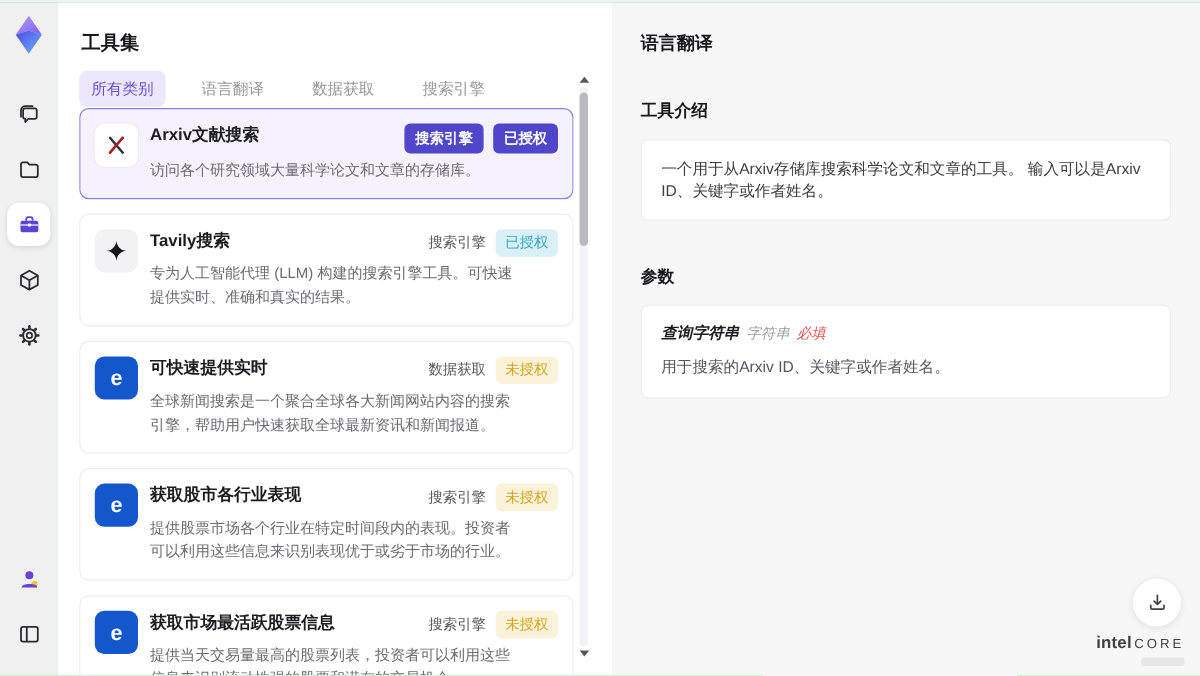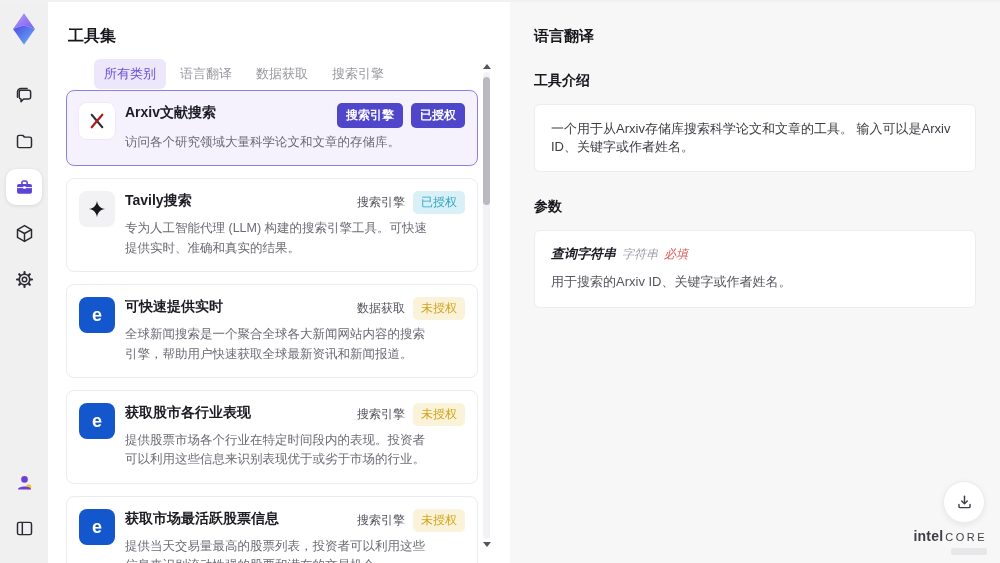--- a/index.html
+++ b/index.html
@@ -11,21 +11,21 @@
   .rail { position:absolute; left:0; top:0; bottom:0; width:48px; background:#f0f0f1; display:flex; flex-direction:column; align-items:center; padding:10px 0 12px; }
   .rail-logo { width:30px; height:34px; margin-bottom:26px; }
   .rail-item { width:36px; height:36px; border-radius:10px; display:flex; align-items:center; justify-content:center; margin:5px 0; cursor:pointer; }
   .rail-item svg { width:21px; height:21px; }
   .rail-item.active { background:#fff; box-shadow:0 1px 4px rgba(0,0,0,.10); }
   .rail-bottom { margin-top:auto; display:flex; flex-direction:column; align-items:center; }
 
   
   .tool-panel { position:absolute; left:48px; top:0; bottom:0; width:462px; background:#fff; }
   .panel-title { font-size:16px; font-weight:bold; color:#17171c; position:absolute; left:20px; top:24px; }
-  .tabs { position:absolute; left:18px; top:57px; display:flex; gap:4px;margin-left:28px; }
+  .tabs { position:absolute; left:18px; top:57px; display:flex; gap:20px; }
   .tab { border:none; background:transparent; font-size:13px; color:#97979f; padding:6px 10px; border-radius:6px; cursor:pointer; font-family:inherit; }
   .tab.active { background:#ece7fa; color:#6351d8; }
 
   .tool-list { position:absolute; left:18px; right:32px; top:88px; bottom:0; overflow:hidden; }
   .tool-card { display:flex; align-items:flex-start; background:#fff; border:1px solid #ececf0; border-radius:8px; padding:12px 12px 13px; margin-bottom:12px; cursor:pointer; }
   .tool-card.selected { background:#f5f1fd; border:1.5px solid #8b80e8; }
   .tool-icon { width:36px; height:36px; border-radius:8px; background:#f2f2f5; display:flex; align-items:center; justify-content:center; flex:none; overflow:hidden; }
   .tool-icon .g { display:none; }
   .tool-icon svg.g { width:22px; height:22px; }
   .tool-icon.t-arxiv { background:#fff; box-shadow:0 0 0 1px #efe9fb; }
@@ -49,21 +49,21 @@
   .sb { position:absolute; right:20px; top:62px; bottom:16px; width:7px; }
   .sb-track { position:absolute; inset:8px 0; background:#f3f3f5; border-radius:4px; }
   .sb-thumb { position:absolute; left:0; top:13px; width:7px; height:128px; background:#b9b9bf; border-radius:4px; }
   .sb-up, .sb-down { position:absolute; left:0; width:0; height:0; border-left:4px solid transparent; border-right:4px solid transparent; }
   .sb-up { top:0; border-bottom:5px solid #55555e; }
   .sb-down { bottom:0; border-top:5px solid #55555e; }
 
   
   .detail-panel { position:absolute; left:510px; right:0; top:0; bottom:0; background:#f7f7f8; padding:0 24px; }
   .detail-title { font-size:15px; font-weight:bold; color:#17171c; margin-top:25px; }
-  .section-heading { font-size:14px; font-weight:bold; color:#17171c; margin-top:26px; }
+  .section-heading { font-size:14px; font-weight:bold; color:#17171c; margin-top:38px; }
   .intro-card { background:#fff; border:1px solid #ededf0; border-radius:6px; padding:15px 16px; font-size:13px; color:#3c3c43; margin-top:14px; }
   .param-card { background:#fff; border:1px solid #ededf0; border-radius:6px; padding:14px 16px 16px; margin-top:14px; }
   .param-head { display:flex; align-items:baseline;font-style:italic; }
   .param-name { font-size:13px; font-weight:bold; color:#1b1b22; }
   .param-type { font-size:12px; color:#9a9aa2; margin-left:6px; }
   .param-req { font-size:12px; color:#e25555; margin-left:6px; }
   .param-desc { font-size:13px; color:#55555e; margin-top:10px; }
 
   
   .download-fab { position:absolute; right:15px; bottom:40px; width:42px; height:42px; border-radius:50%; background:#fff; border:1px solid #ececf0; box-shadow:0 2px 6px rgba(0,0,0,.07); display:flex; align-items:center; justify-content:center; cursor:pointer; }

